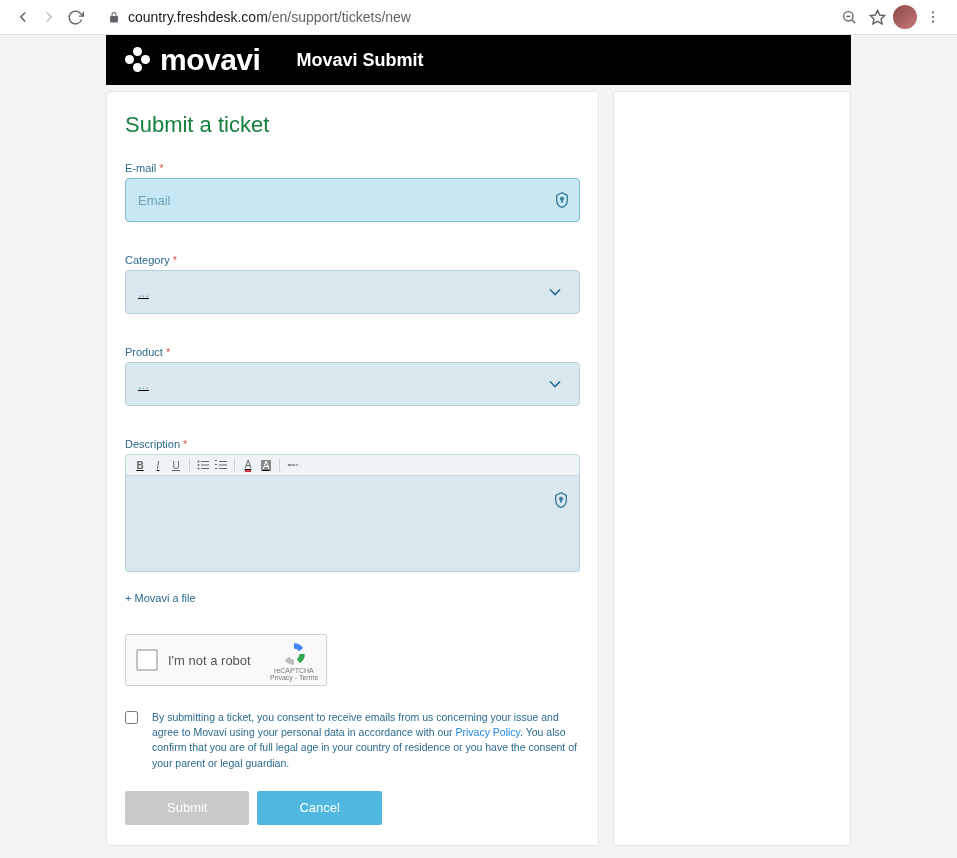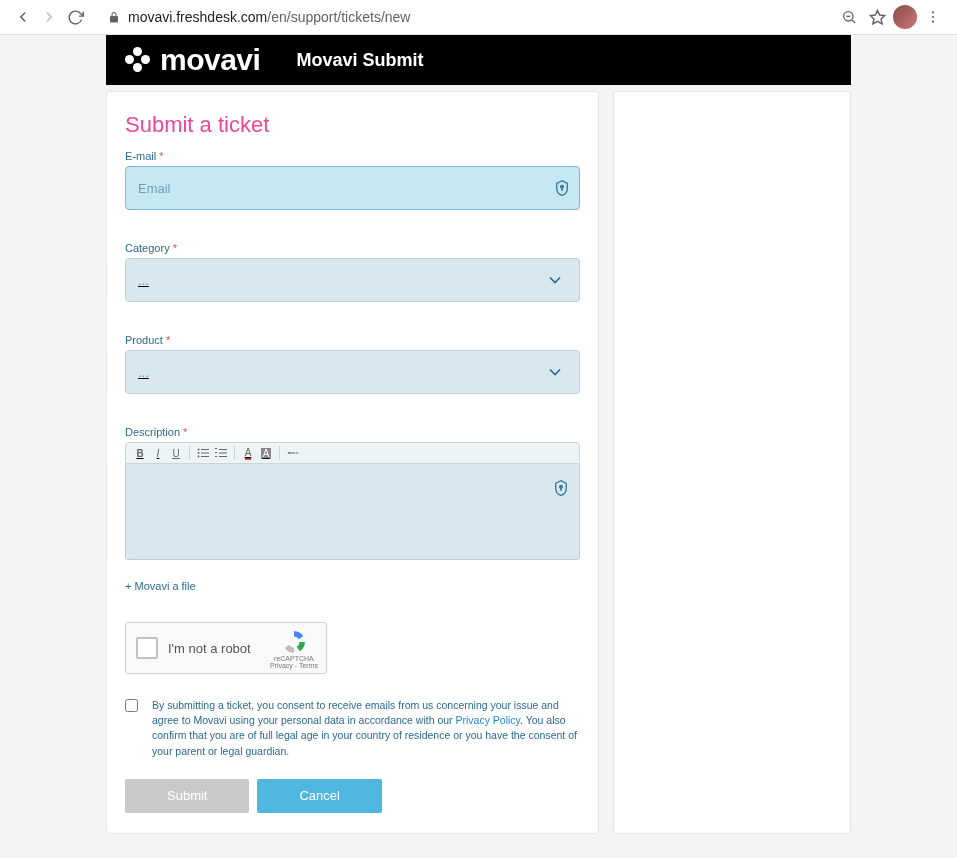--- a/index.html
+++ b/index.html
@@ -27,21 +27,21 @@
 .logo-dots .dot { position:absolute; width:9px; height:9px; background:#fff; border-radius:50%; }
 .logo-dots .d1 { top:1px; left:9px; }
 .logo-dots .d2 { top:9px; left:1px; }
 .logo-dots .d3 { top:9px; left:17px; }
 .logo-dots .d4 { top:17px; left:9px; }
 .logo-text { color:#fff; font-size:30px; font-weight:600; letter-spacing:-0.5px; }
 .header-title { color:#fff; font-size:18px; font-weight:600; margin-left:36px; }
 .content-row { display:flex; gap:14px; margin-top:6px; }
 .main-panel { background:#fff; border:1px solid #e6e6e6; border-radius:4px; flex:1; padding:20px 18px; }
 .side-panel { background:#fff; border:1px solid #e6e6e6; border-radius:4px; width:238px; min-height:600px; }
-.page-title { color:#ec4899; font-size:22px; font-weight:400; margin-bottom:8px; }
+.page-title { color:#15803d; font-size:22px; font-weight:400; margin-bottom:20px; }
 .form-group { margin-bottom:28px;text-decoration:underline; }
 .form-label { font-size:11px; color:#2b6a8f; display:inline-block; margin-bottom:4px; }
 .req { color:#d9534f; }
 .input-wrap { position:relative; }
 .text-input {
   width:100%; height:44px; border:1px solid #b8cfd9; border-radius:4px;
   background:#d8e8ee; padding:0 44px 0 12px; font-size:13px; color:#2b6a8f; outline:none;
 }
 .text-input.active { background:#c5e8f2; border-color:#7fb9cf; }
 .text-input::placeholder { color:#6fa3b8; }
@@ -105,21 +105,21 @@
         <path d="M23 4v6h-6"></path>
         <path d="M20.49 15a9 9 0 1 1-2.12-9.36L23 10"></path>
       </svg>
   </div>
   <div class="url-bar">
     <span class="lock">
       <svg width="12" height="13" viewBox="0 0 24 24" fill="currentColor">
           <path d="M12 1a5 5 0 0 0-5 5v3H6a2 2 0 0 0-2 2v9a2 2 0 0 0 2 2h12a2 2 0 0 0 2-2v-9a2 2 0 0 0-2-2h-1V6a5 5 0 0 0-5-5zm-3 5a3 3 0 1 1 6 0v3H9V6z"></path>
         </svg>
     </span>
-    <span class="domain">movavi.freshdesk.com</span>
+    <span class="domain">country.freshdesk.com</span>
       <span>/en/support/tickets/new</span>
   </div>
   <div class="chrome-icon">
     <svg width="16" height="16" viewBox="0 0 24 24" fill="none" stroke="currentColor" stroke-width="2">
         <circle cx="11" cy="11" r="7"></circle>
         <line x1="21" y1="21" x2="16" y2="16"></line>
         <line x1="8" y1="11" x2="14" y2="11"></line>
       </svg>
   </div>
   <div class="chrome-icon">

